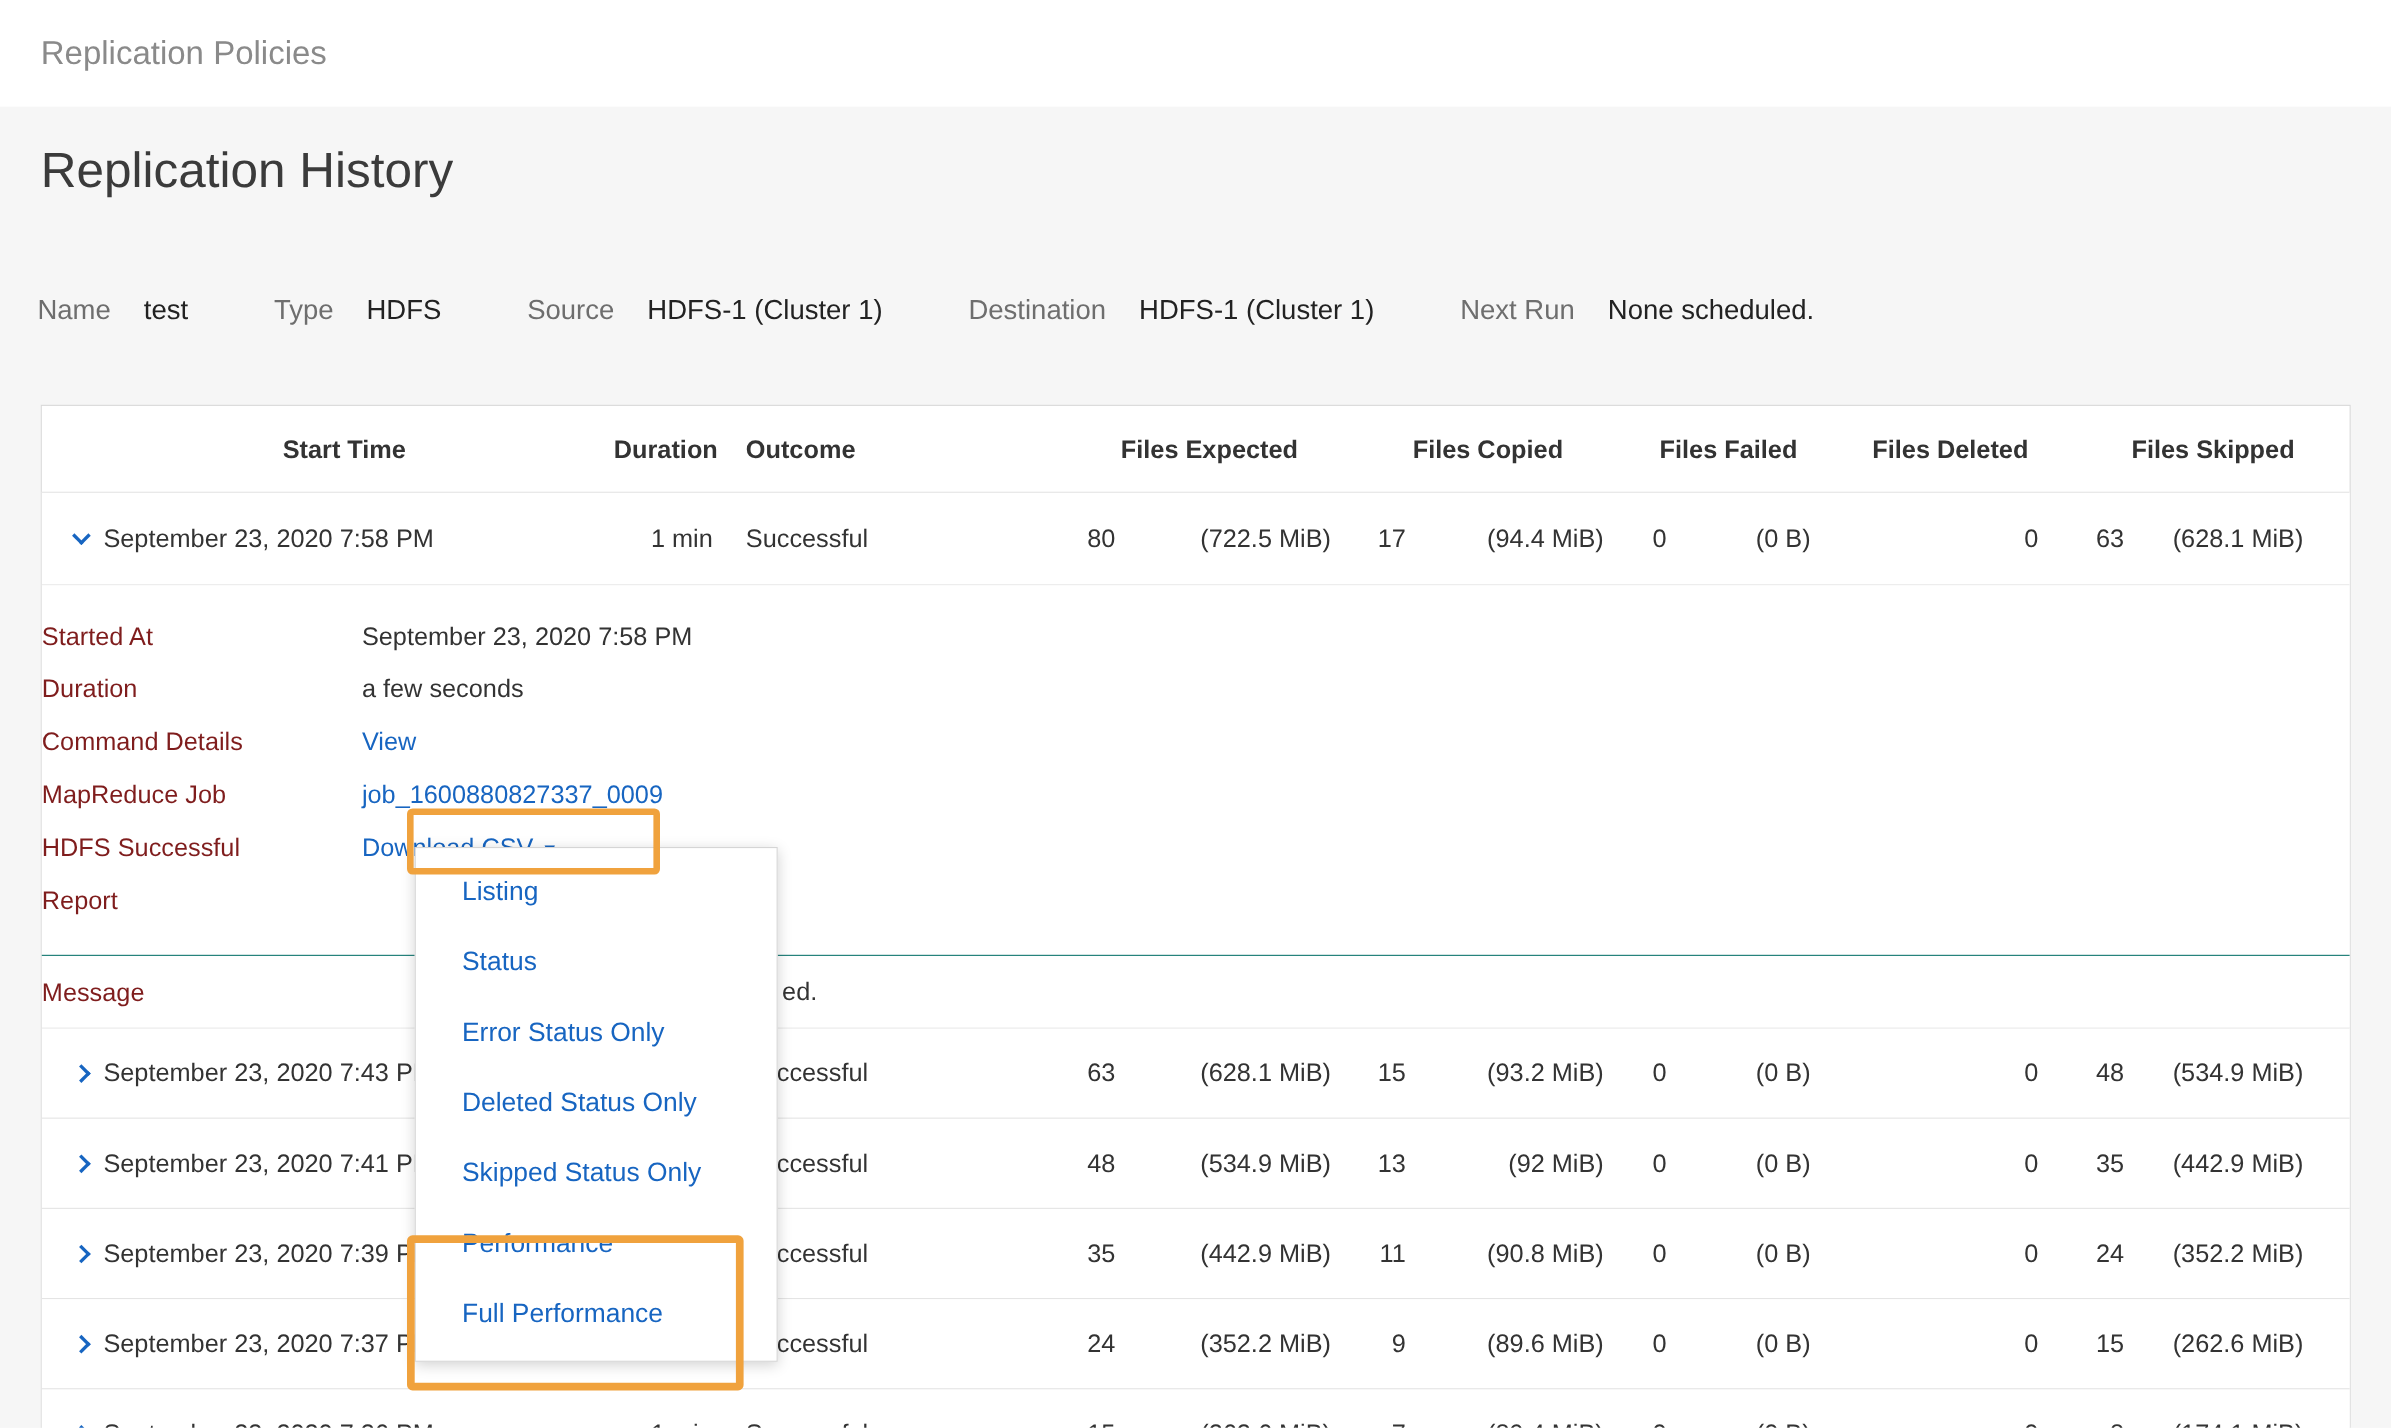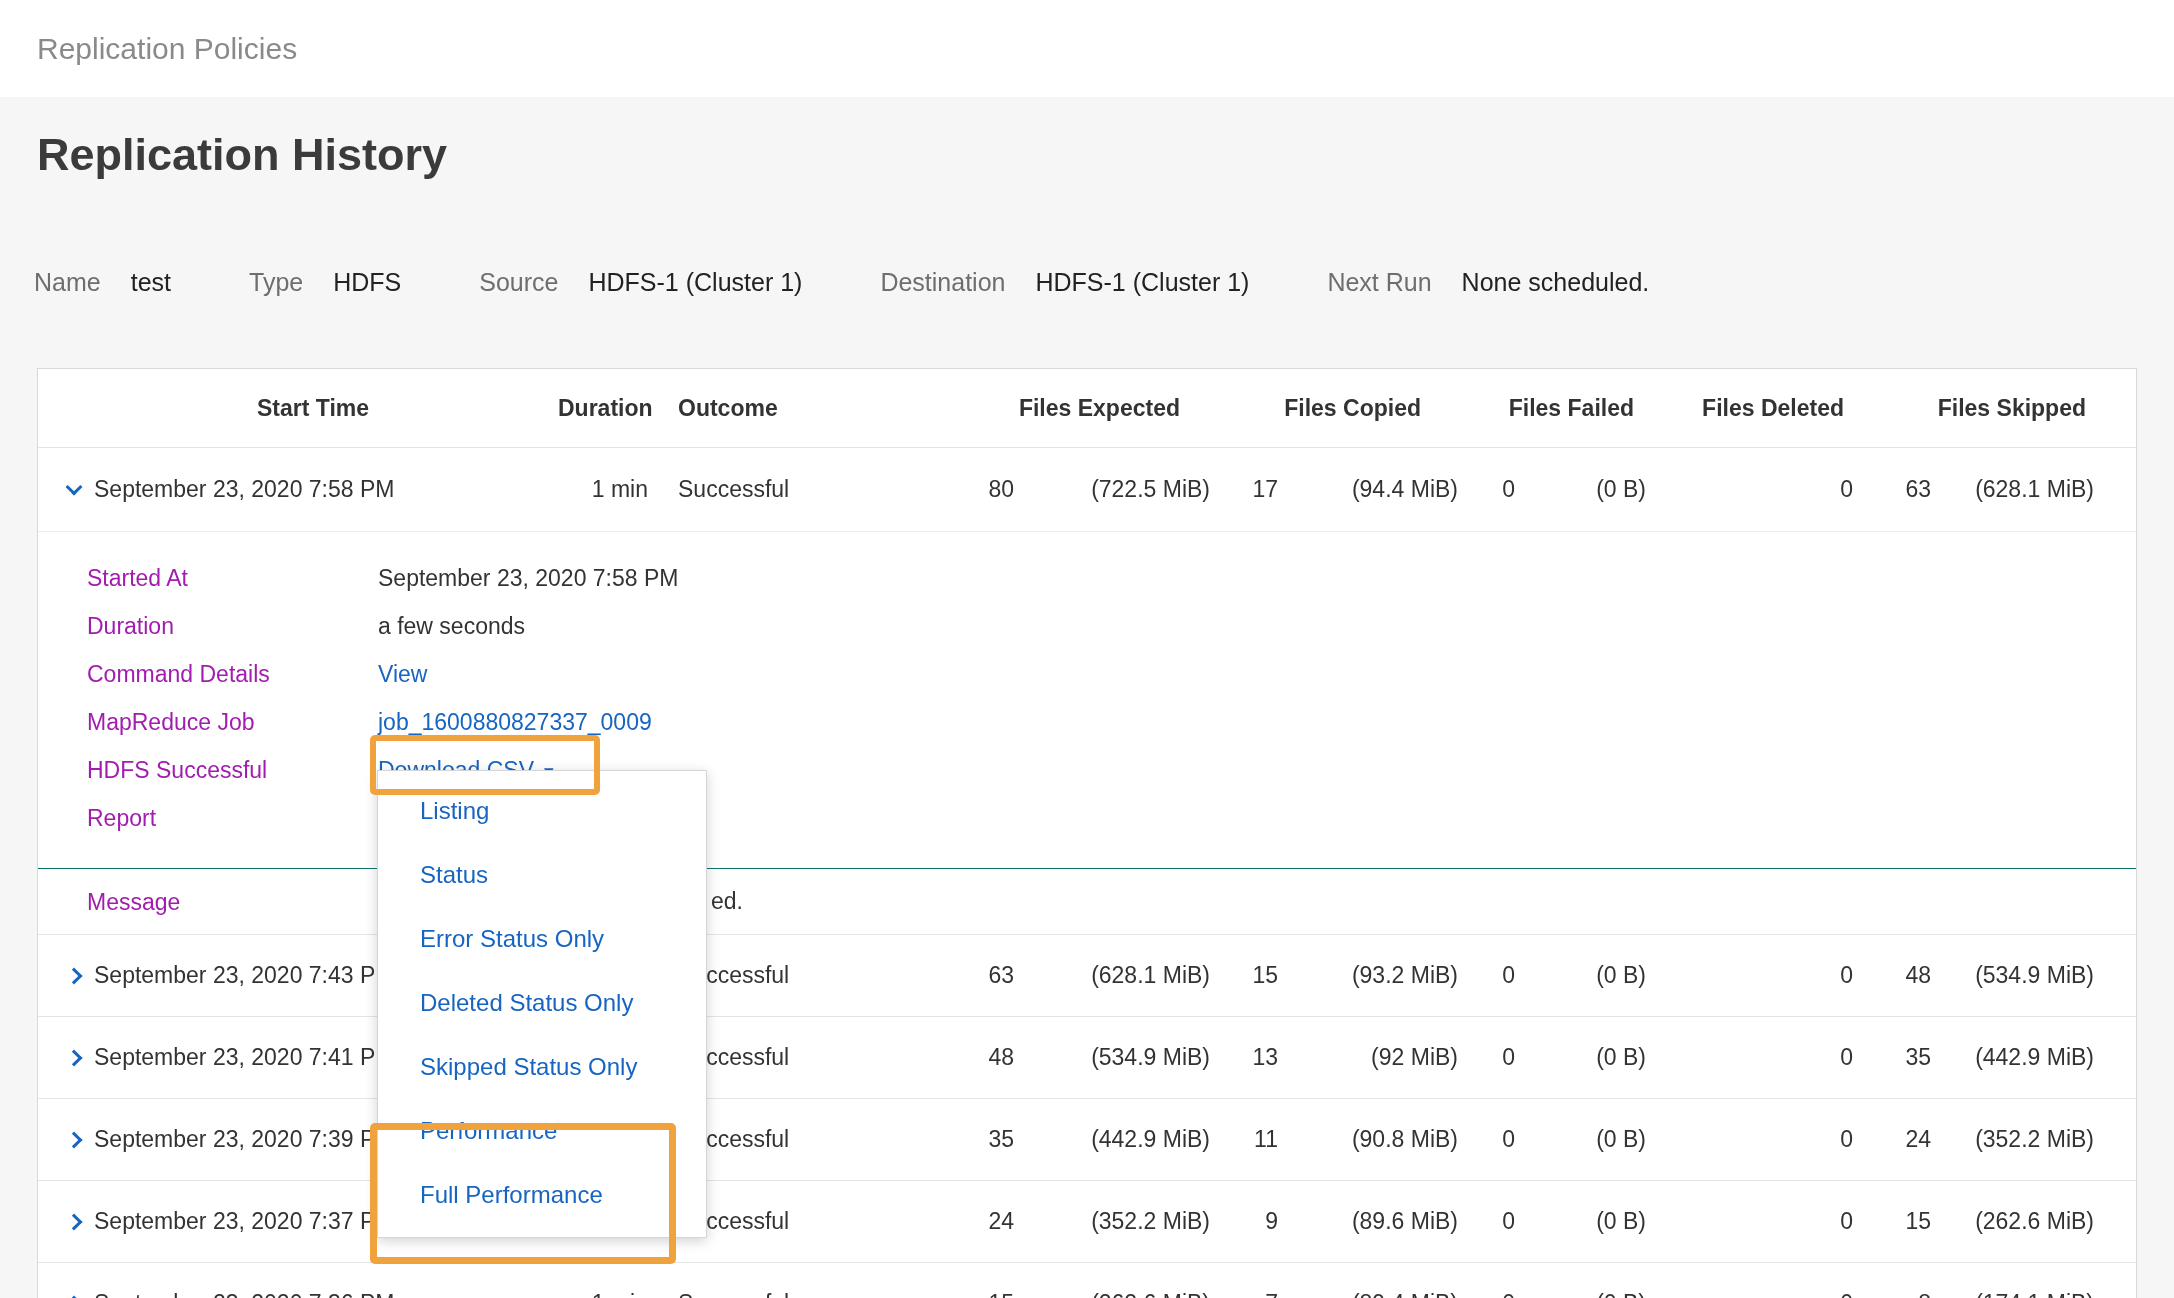--- a/index.html
+++ b/index.html
@@ -8,21 +8,21 @@
     width:2174px; height:1298px; overflow:hidden; position:relative;
     background:#f6f6f6; color:#333;
     font-family:"Liberation Sans","DejaVu Sans",sans-serif;
   }
   .topbar {
     height:97px; background:#ffffff; display:flex; align-items:center;
     padding:0 37px; font-size:30px; color:#8a8a8a;
   }
   .page-title {
     margin:30px 37px 0; font-size:45px; line-height:56px;
-    color:#3b3b3b; font-weight:700;
+    color:#3b3b3b; font-weight:400;
   }
   .meta {
     display:flex; align-items:baseline; margin:84px 37px 0 34px;
     font-size:25px; line-height:30px;
   }
   .meta .pair { display:flex; align-items:baseline; margin-right:78px; }
   .meta .mlabel { color:#6e6e6e; margin-right:30px; }
   .meta .mvalue { color:#222; }
 
   .table {
@@ -58,21 +58,21 @@
 
   .chev {
     width:12px; height:12px; flex:0 0 auto; display:inline-block;
     border-right:3px solid #1765c1; border-bottom:3px solid #1765c1;
   }
   .chev.right { transform:rotate(-45deg); }
   .chev.down  { transform:rotate(45deg); margin-top:-5px; }
 
   .detail { padding:22px 0 26px 0; border-top:1px solid #ececec; background:#fff; }
   .drow { display:flex; align-items:flex-start; font-size:23px; min-height:48px; }
-  .dlabel { margin-left:49px; width:255px; color:#a21caf; line-height:48px; }
+  .dlabel { width:255px; color:#7f1d1d; line-height:48px; }
   .dvalue { margin-left:36px; line-height:48px; color:#333; }
   .link { color:#1765c1; cursor:pointer; }
   .caret { display:inline-block; margin-left:10px; font-size:19px; color:#1765c1; }
 
   .msgrow {
     min-height:66px; border-top:1px solid #0f766e; display:flex;
     align-items:center; position:relative; font-size:23px; background:#fff;
   }
   .msgrow .dlabel { line-height:26px; }
   .msg-fragment { position:absolute; left:673px; color:#333; }

